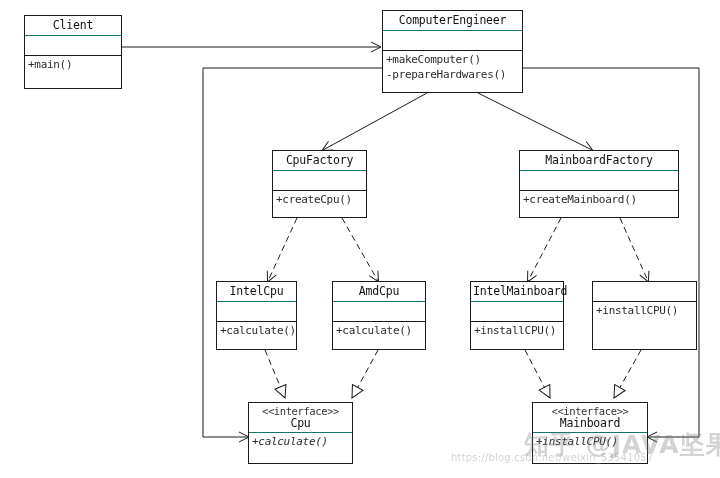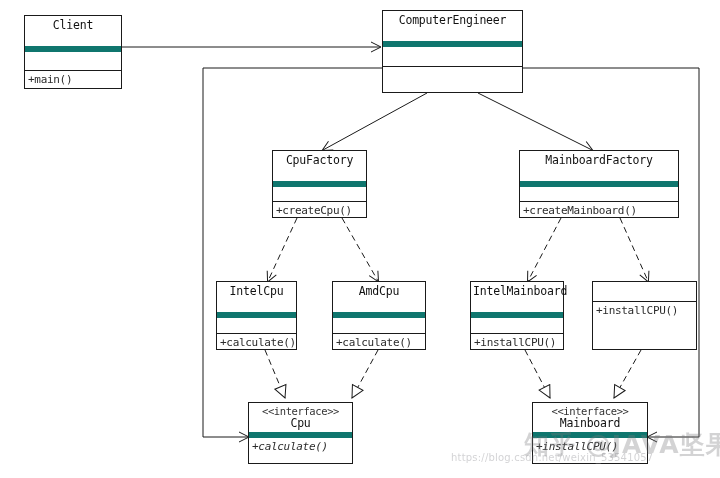--- a/index.html
+++ b/index.html
@@ -34,22 +34,22 @@
     display: flex;
     flex-direction: column;
     z-index: 3;
   }
   .cls-name {
     box-sizing: border-box;
     text-align: center;
     font-size: 11.5px;
     line-height: 1.15;
     color: #111111;
-    padding: 3px 2px 14px;
-    border-bottom: 6px solid #0f766e;
+    padding: 3px 2px 3px;
+    border-bottom: 1px solid #0f766e;
     white-space: nowrap;
     letter-spacing: -0.2px;
   }
   .cls-name.with-stereo {
     padding-top: 2px;
     padding-bottom: 2px;
   }
   .stereo {
     display: block;
     font-size: 10.5px;
@@ -141,20 +141,24 @@
     <div class="cls-name">Client</div>
     <div class="cls-attrs"></div>
     <div class="cls-ops">
       <span class="op-line">+main()</span>
     </div>
   </div>
 
   <div class="uml-class" style="left:382px; top:10px; width:141px; height:83px;">
     <div class="cls-name">ComputerEngineer</div>
     <div class="cls-attrs"></div>
+    <div class="cls-ops">
+      <span class="op-line">+makeComputer()</span>
+      <span class="op-line">-prepareHardwares()</span>
+    </div>
   </div>
 
   <div class="uml-class" style="left:272px; top:150px; width:95px; height:68px;">
     <div class="cls-name">CpuFactory</div>
     <div class="cls-attrs"></div>
     <div class="cls-ops">
       <span class="op-line">+createCpu()</span>
     </div>
   </div>
 

